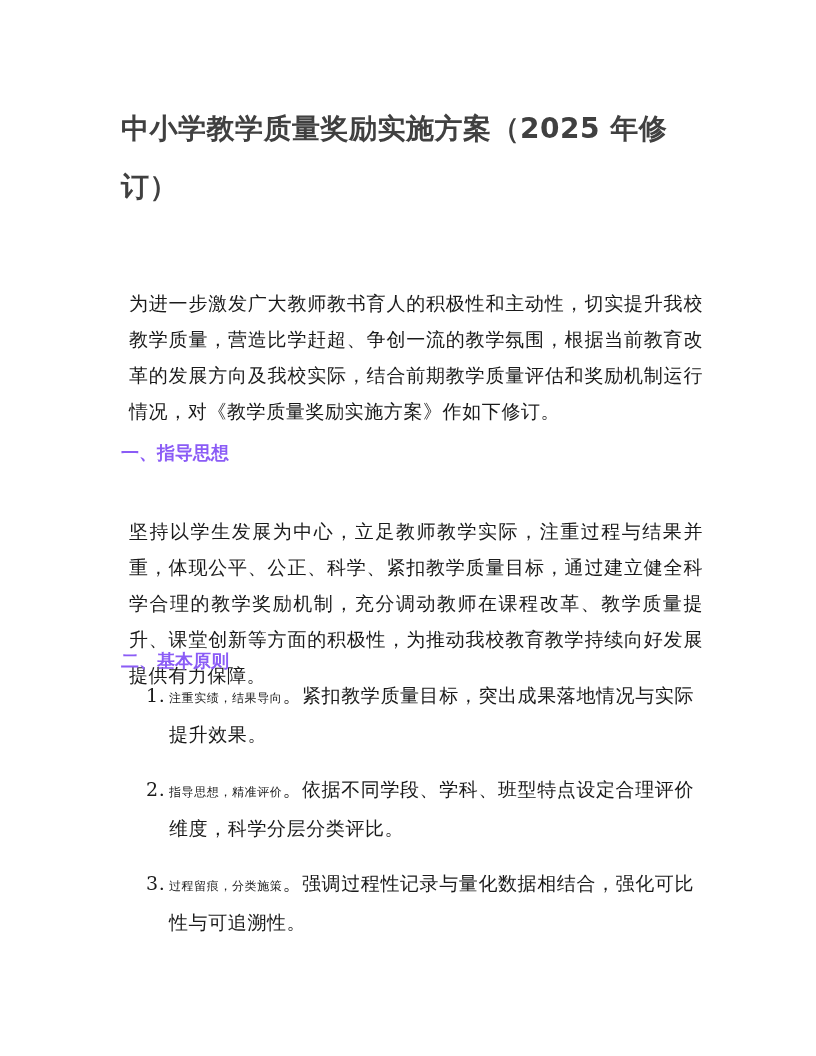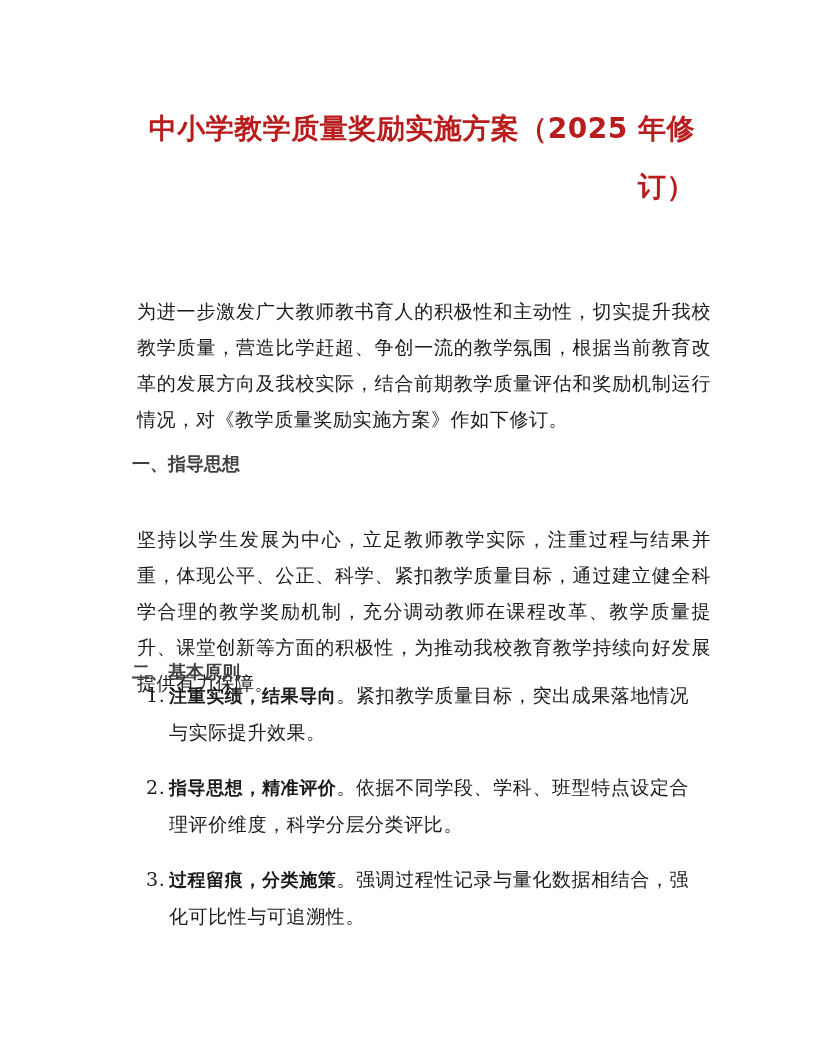--- a/index.html
+++ b/index.html
@@ -25,44 +25,43 @@
       position: absolute;
       left: 0;
       top: 100px;
       width: 574px;
       margin: 0;
       font-family: "DejaVu Sans", "Liberation Sans", sans-serif;
       font-weight: bold;
       font-size: 28px;
       line-height: 58px;
       letter-spacing: 0.5px;
-      color: #b91c1c;
-      text-align: right;
+      color: #404040;
     }
     .para {
       position: absolute;
       left: 0;
       width: 574px;
-      margin: 16px;
+      margin: 8px;
       font-size: 19px;
       line-height: 36px;
       letter-spacing: 0.6px;
       text-align: justify;
       color: #1a1a1a;
     }
     .intro { top: 277px; }
     .h2 {
       position: absolute;
       left: 0;
-      margin: 11px;
+      margin: 0;
       font-family: "DejaVu Sans", "Liberation Sans", sans-serif;
       font-weight: bold;
       font-size: 18px;
       line-height: 30px;
-      color: #404040;
+      color: #8b5cf6;
       text-align: right;
     }
     .h2-1 { top: 438px; }
     .guide { top: 505px; }
     .h2-2 { top: 646px; }
     .list {
       position: absolute;
       left: 0;
       top: 677px;
       width: 574px;
@@ -79,22 +78,22 @@
       color: #1a1a1a;
       margin-bottom: 19px;
     }
     .list-num {
       position: absolute;
       left: 25px;
       top: 0;
     }
     .list-bold {
       font-family: "DejaVu Sans", "Liberation Sans", sans-serif;
-      font-weight: bold;
-      font-size: 18px;
+      font-weight: normal;
+      font-size: 12px;
     }
   </style>
 </head>
 <body>
 
 <div class="page">
   <h1 class="doc-title">中小学教学质量奖励实施方案（2025 年修订）</h1>
 
   <p class="para intro">为进一步激发广大教师教书育人的积极性和主动性，切实提升我校教学质量，营造比学赶超、争创一流的教学氛围，根据当前教育改革的发展方向及我校实际，结合前期教学质量评估和奖励机制运行情况，对《教学质量奖励实施方案》作如下修订。</p>
 

